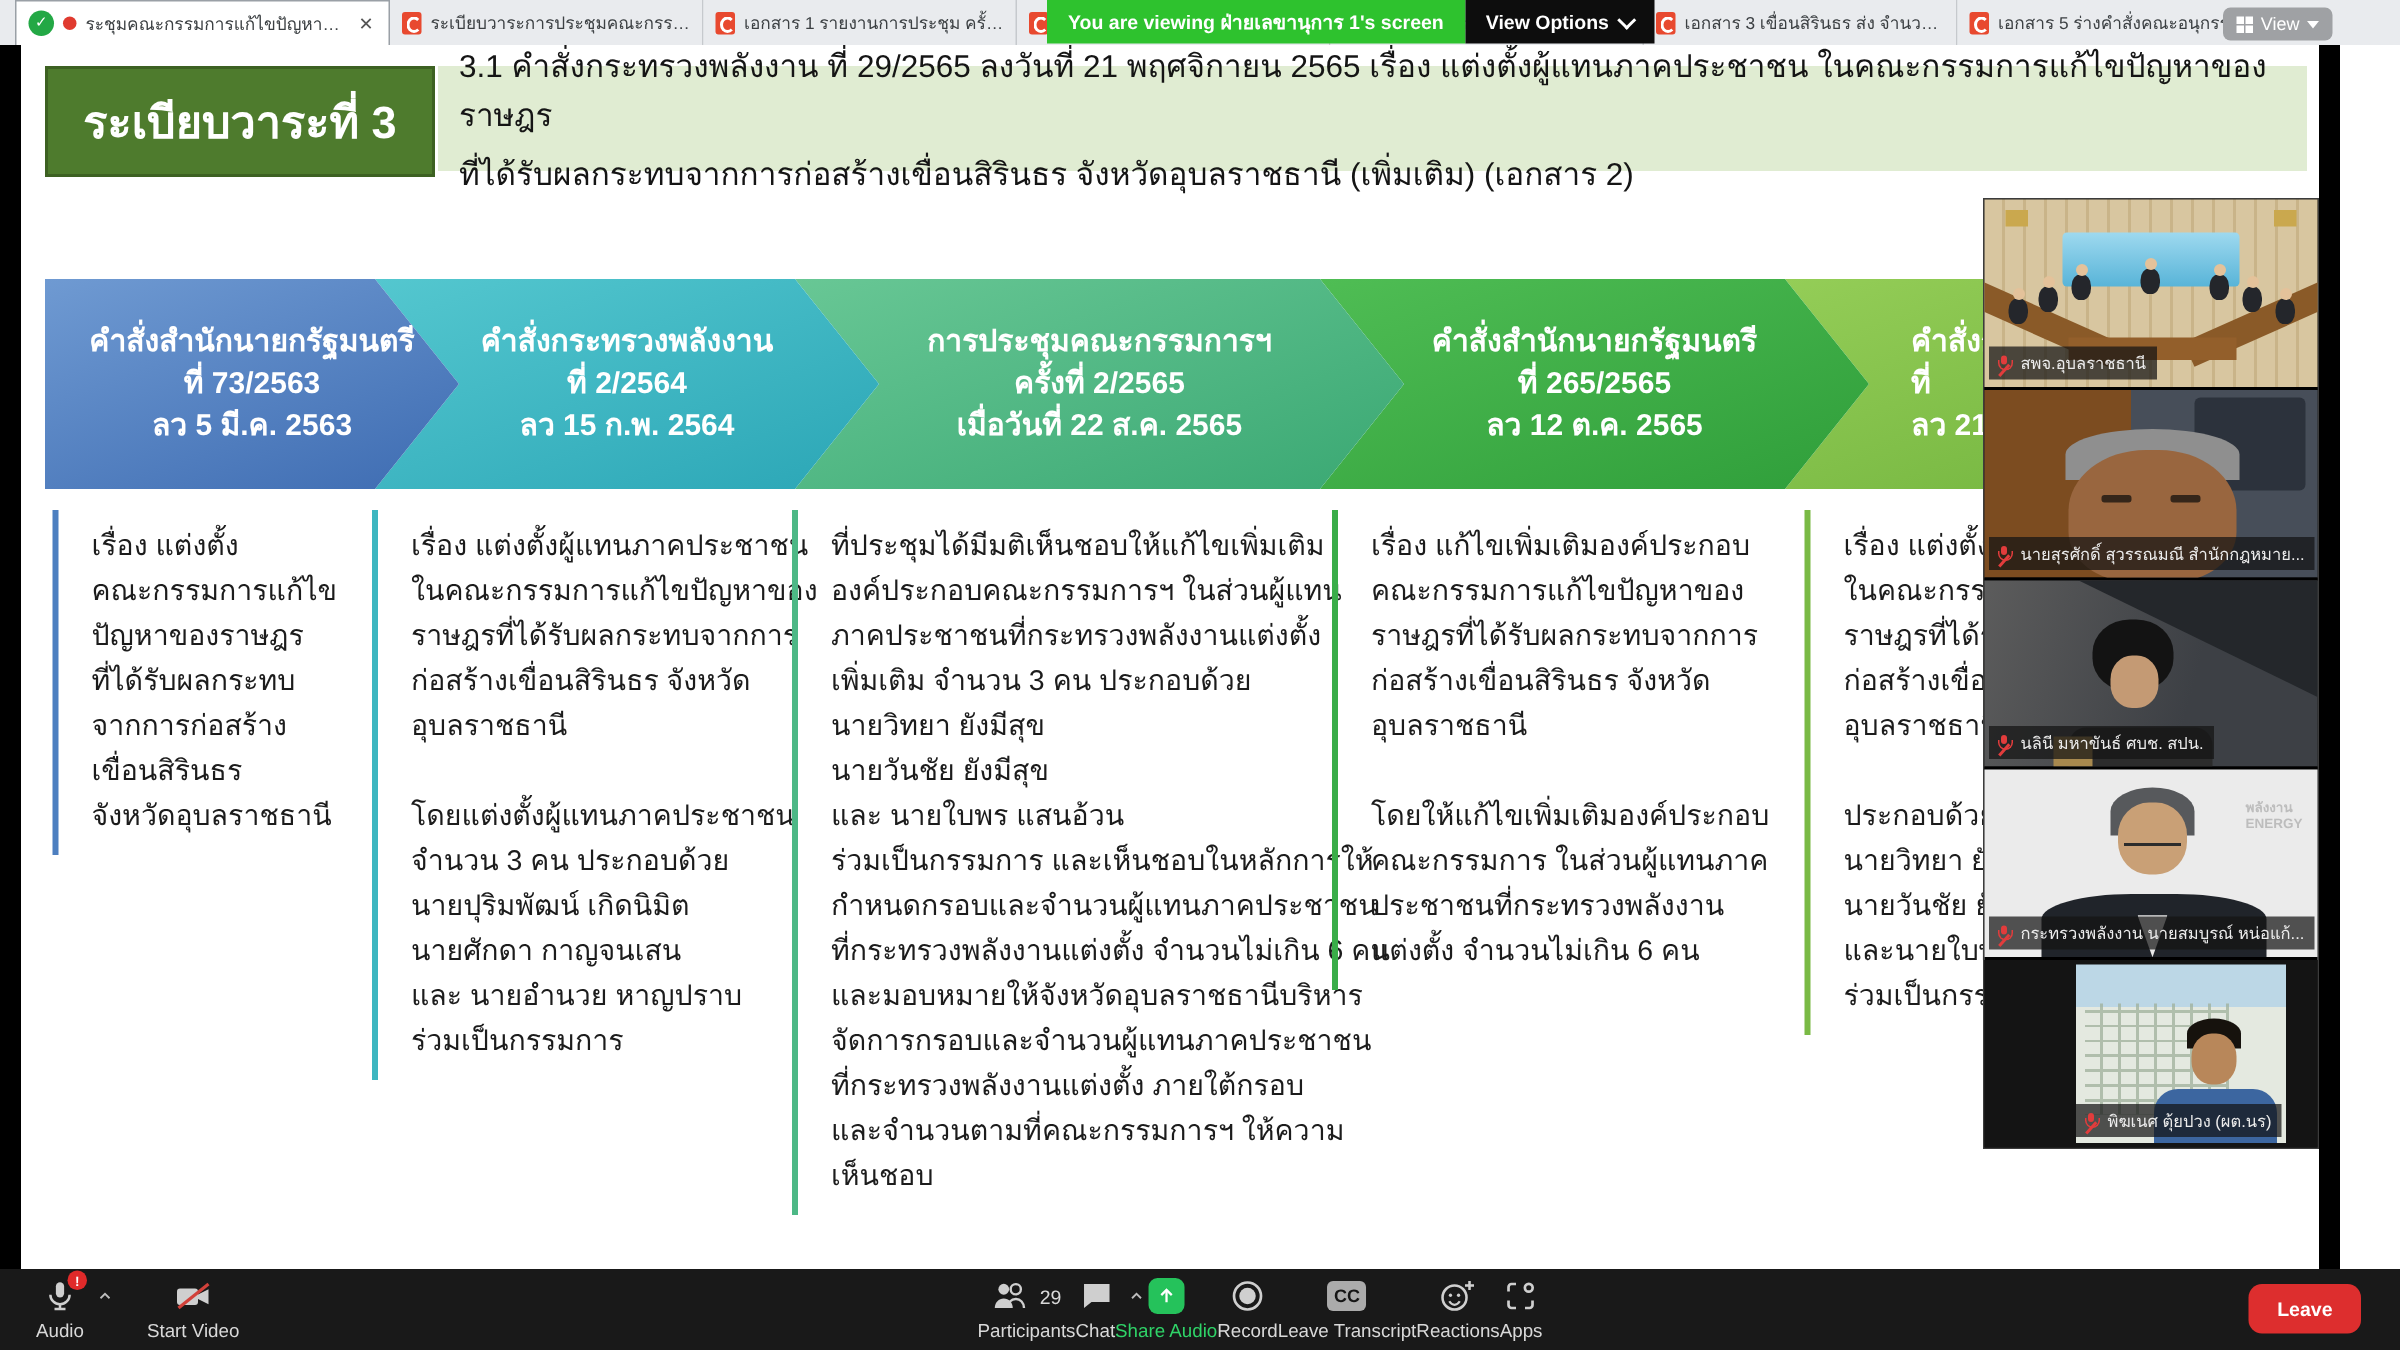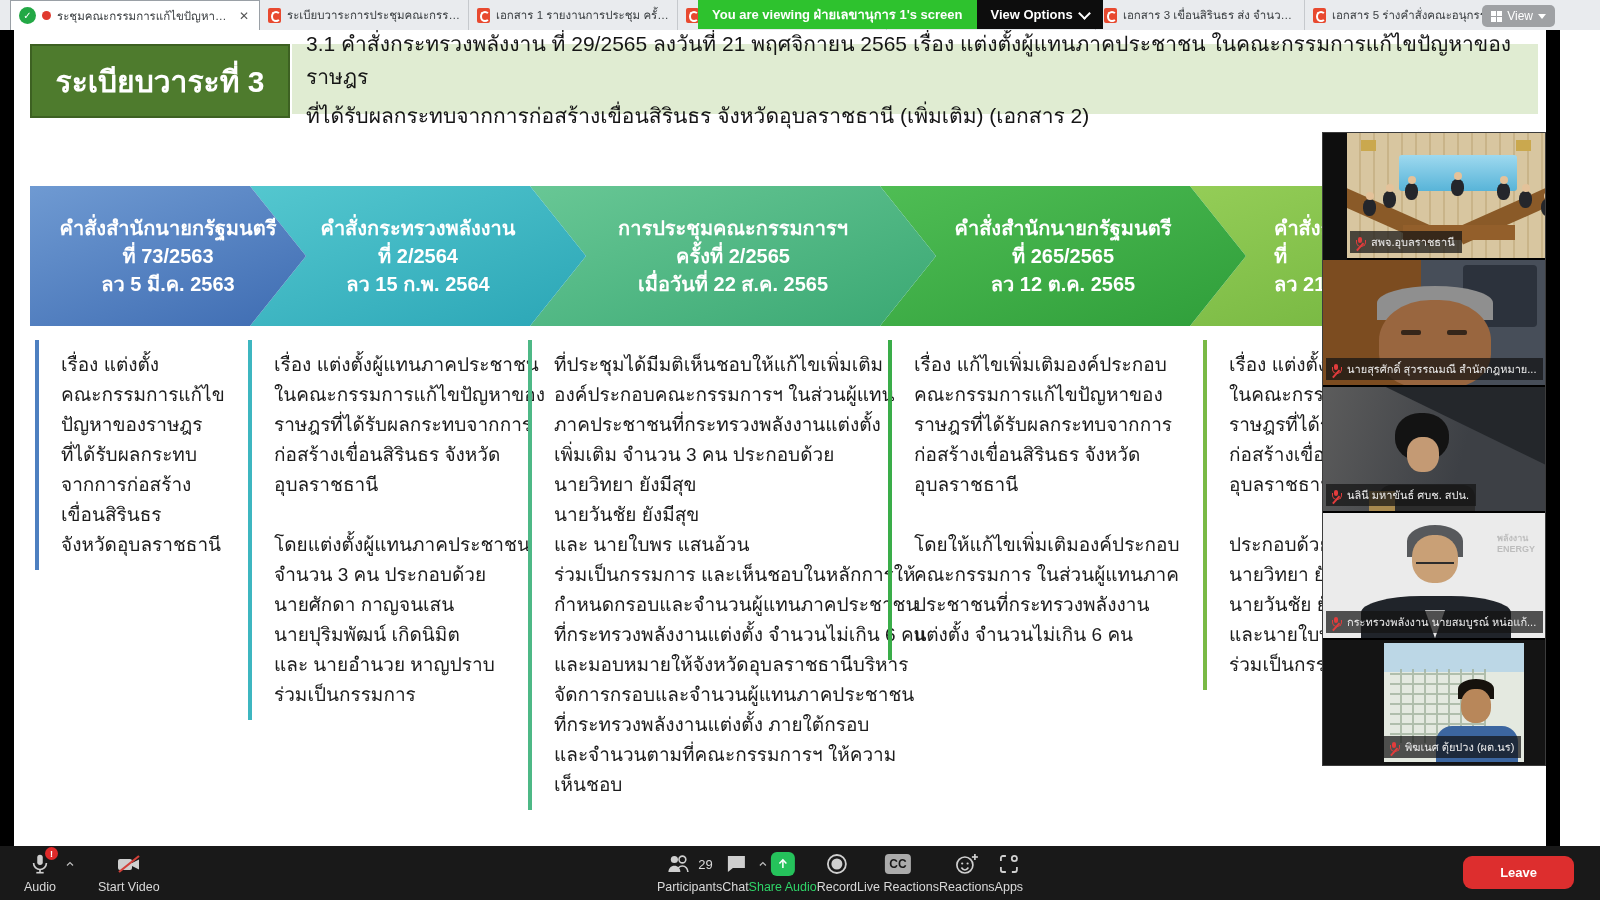--- a/index.html
+++ b/index.html
@@ -60,21 +60,21 @@
     box-sizing:border-box;display:flex;flex-direction:column;z-index:20;}
   .vtile{flex:1;position:relative;overflow:hidden;border-bottom:2px solid #000;}
   .vtile:last-child{border-bottom:none;}
   .vlabel{position:absolute;left:3px;bottom:5px;background:rgba(20,20,20,.72);color:#ececec;font-size:11px;
     display:flex;align-items:center;gap:5px;padding:2px 7px 2px 4px;z-index:5;max-width:210px;white-space:nowrap;overflow:hidden;}
   .micmute{width:12px;height:12px;flex:none;position:relative;}
   .micmute::before{content:"";position:absolute;left:4px;top:1px;width:4px;height:6px;background:#e23c3c;border-radius:2px;}
   .micmute::after{content:"";position:absolute;left:1px;top:10px;width:10px;height:1.5px;background:#e23c3c;transform:rotate(-48deg);transform-origin:center;}
   .micmute i{position:absolute;left:2px;top:4px;width:8px;height:6px;border:1.4px solid #e23c3c;border-top:none;border-radius:0 0 6px 6px;}
   
-  .v1{background:repeating-linear-gradient(90deg,#d8c6a0 0 12px,#c9b489 12px 14px);margin-left:24px;}
+  .v1{background:repeating-linear-gradient(90deg,#d8c6a0 0 12px,#c9b489 12px 14px);}
   .v1 .ban{position:absolute;left:52px;top:22px;width:118px;height:36px;background:linear-gradient(#9ed9ef,#58b4d8);border-radius:3px;}
   .v1 .fr{position:absolute;top:7px;width:15px;height:11px;background:#caa84e;}
   .v1 .tl{position:absolute;left:-10px;top:74px;width:100px;height:18px;background:#8a5a28;transform:rotate(24deg);}
   .v1 .tr{position:absolute;right:-10px;top:74px;width:100px;height:18px;background:#8a5a28;transform:rotate(-24deg);}
   .v1 .tc{position:absolute;left:56px;top:92px;width:112px;height:15px;background:#935f2b;}
   .v1 .p{position:absolute;width:13px;height:17px;background:#24262b;border-radius:45%;}
   .v1 .p::after{content:"";position:absolute;left:2.5px;top:-7px;width:8px;height:8px;border-radius:50%;background:#e4c29a;}
   
   .v2{background:linear-gradient(105deg,#5c5c5c,#3d4045 62%);}
   .v2 .ceil{position:absolute;top:0;right:0;width:160px;height:78px;background:#24272b;clip-path:polygon(100% 0,100% 100%,0 0);}
@@ -115,21 +115,21 @@
   .ticon svg{display:block;}
   .tbadge{position:absolute;right:-7px;top:-4px;width:13px;height:13px;background:#e02a2a;border-radius:50%;
      color:#fff;font-size:9px;font-weight:bold;display:flex;align-items:center;justify-content:center;}
   .tcaret{position:absolute;right:-20px;top:7px;}
   .tcount{font-size:13px;color:#d9d9d9;margin-left:2px;}
   .sharebox{width:24px;height:24px;background:#25c25b;border-radius:6px;display:flex;align-items:center;justify-content:center;}
   .green{color:#2fd468;}
   .ccbox{width:26px;height:20px;background:#ababab;border-radius:4px;color:#161616;font-size:12px;font-weight:bold;
      display:flex;align-items:center;justify-content:center;}
   .leave-btn{position:absolute;right:26px;top:10px;background:#dd2e2e;color:#fff;font-size:13px;font-weight:bold;
-     padding:9px 37px;border-radius:9px;}
+     padding:9px 19px;border-radius:9px;}
 </style>
 </head>
 <body>
 
 <div class="tabbar">
   <div class="tab active" style="margin-left:10px">
     <span class="shield"></span>
     <span class="reddot"></span>
     <span class="tab-label">ระชุมคณะกรรมการแก้ไขปัญหาฯ เขื่อ...</span>
     <span class="tab-close">✕</span>
@@ -238,22 +238,22 @@
     </div>
   <div class="col col1" style="border-left-color: rgb(61, 182, 192);">
       <div class="ln">เรื่อง แต่งตั้งผู้แทนภาคประชาชน</div>
       <div class="ln">ในคณะกรรมการแก้ไขปัญหาของ</div>
       <div class="ln">ราษฎรที่ได้รับผลกระทบจากการ</div>
       <div class="ln">ก่อสร้างเขื่อนสิรินธร จังหวัด</div>
       <div class="ln">อุบลราชธานี</div>
       <div class="ln gap"></div>
       <div class="ln">โดยแต่งตั้งผู้แทนภาคประชาชน</div>
       <div class="ln">จำนวน 3 คน ประกอบด้วย</div>
+      <div class="ln">นายปุริมพัฒน์ เกิดนิมิต</div>
       <div class="ln">นายศักดา กาญจนเสน</div>
-      <div class="ln">นายปุริมพัฒน์ เกิดนิมิต</div>
       <div class="ln">และ นายอำนวย หาญปราบ</div>
       <div class="ln">ร่วมเป็นกรรมการ</div>
     </div>
   <div class="col col2" style="border-left-color: rgb(77, 184, 134);">
       <div class="ln">ที่ประชุมได้มีมติเห็นชอบให้แก้ไขเพิ่มเติม</div>
       <div class="ln">องค์ประกอบคณะกรรมการฯ ในส่วนผู้แทน</div>
       <div class="ln">ภาคประชาชนที่กระทรวงพลังงานแต่งตั้ง</div>
       <div class="ln">เพิ่มเติม จำนวน 3 คน ประกอบด้วย</div>
       <div class="ln">นายวิทยา ยังมีสุข</div>
       <div class="ln">นายวันชัย ยังมีสุข</div>
@@ -459,21 +459,21 @@
           <circle cx="12" cy="12" r="9" fill="none" stroke="#cfcfcf" stroke-width="1.8"></circle>
           <circle cx="12" cy="12" r="5.5" fill="#cfcfcf"></circle>
         </svg>
       </div>
       <div class="tlabel">Record</div>
     </div>
     <div class="titem">
       <div class="ticon">
           <span class="ccbox">CC</span>
         </div>
-      <div class="tlabel">Live Reactions</div>
+      <div class="tlabel">Leave Transcript</div>
     </div>
     <div class="titem">
       <div class="ticon">
         <svg width="26" height="24" viewBox="0 0 26 24">
           <circle cx="11" cy="13" r="8" fill="none" stroke="#cfcfcf" stroke-width="1.7"></circle>
           <circle cx="8.3" cy="11.5" r="1.1" fill="#cfcfcf"></circle>
           <circle cx="13.7" cy="11.5" r="1.1" fill="#cfcfcf"></circle>
           <path d="M7.5 15.5c1 1.6 2.3 2.4 3.5 2.4s2.5-.8 3.5-2.4" fill="none" stroke="#cfcfcf" stroke-width="1.5"></path>
           <line x1="21" y1="2" x2="21" y2="8" stroke="#cfcfcf" stroke-width="1.7"></line>
           <line x1="18" y1="5" x2="24" y2="5" stroke="#cfcfcf" stroke-width="1.7"></line>

